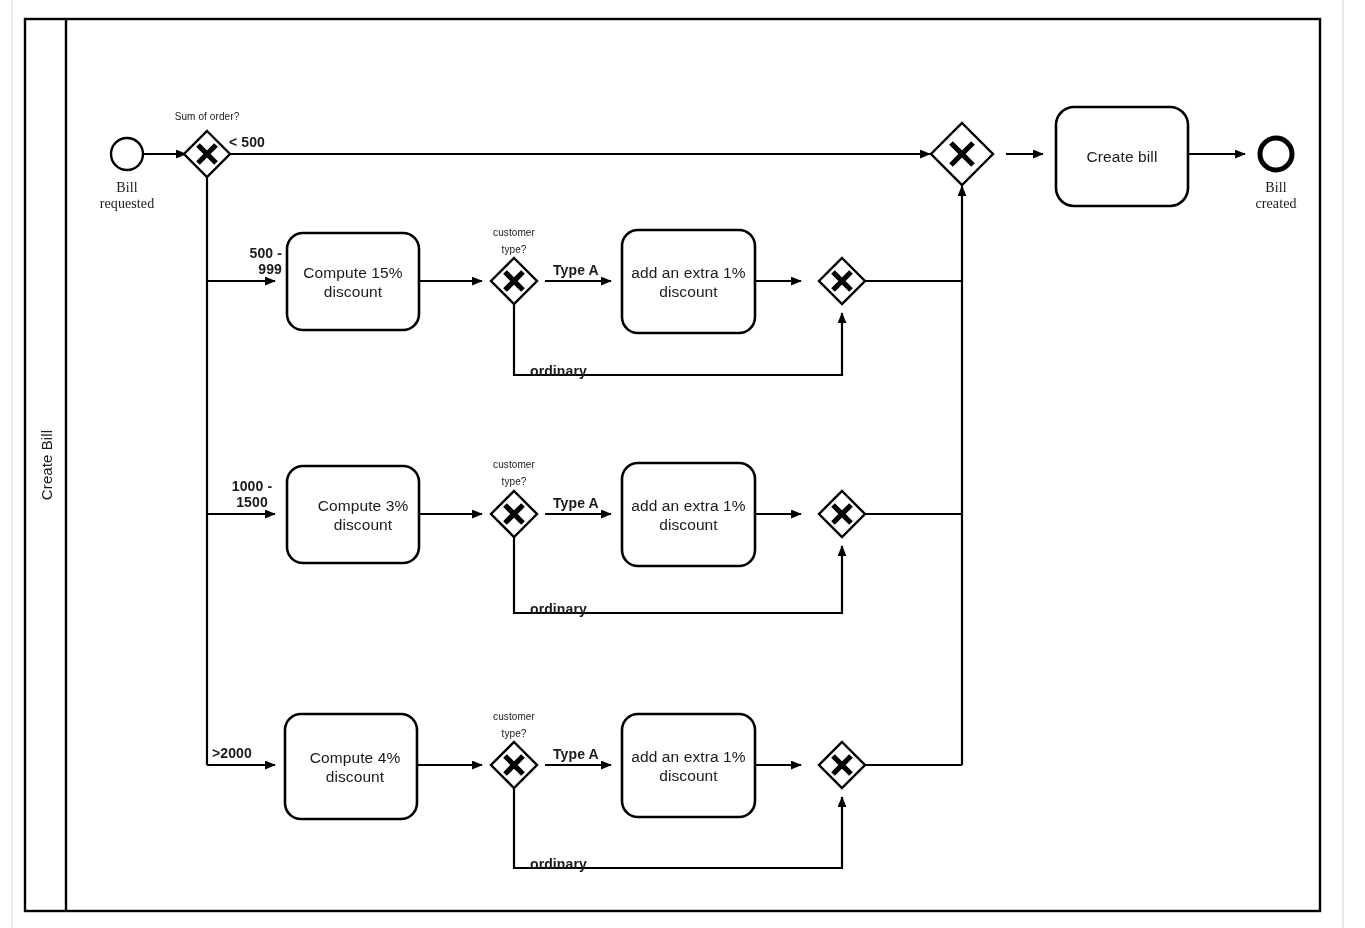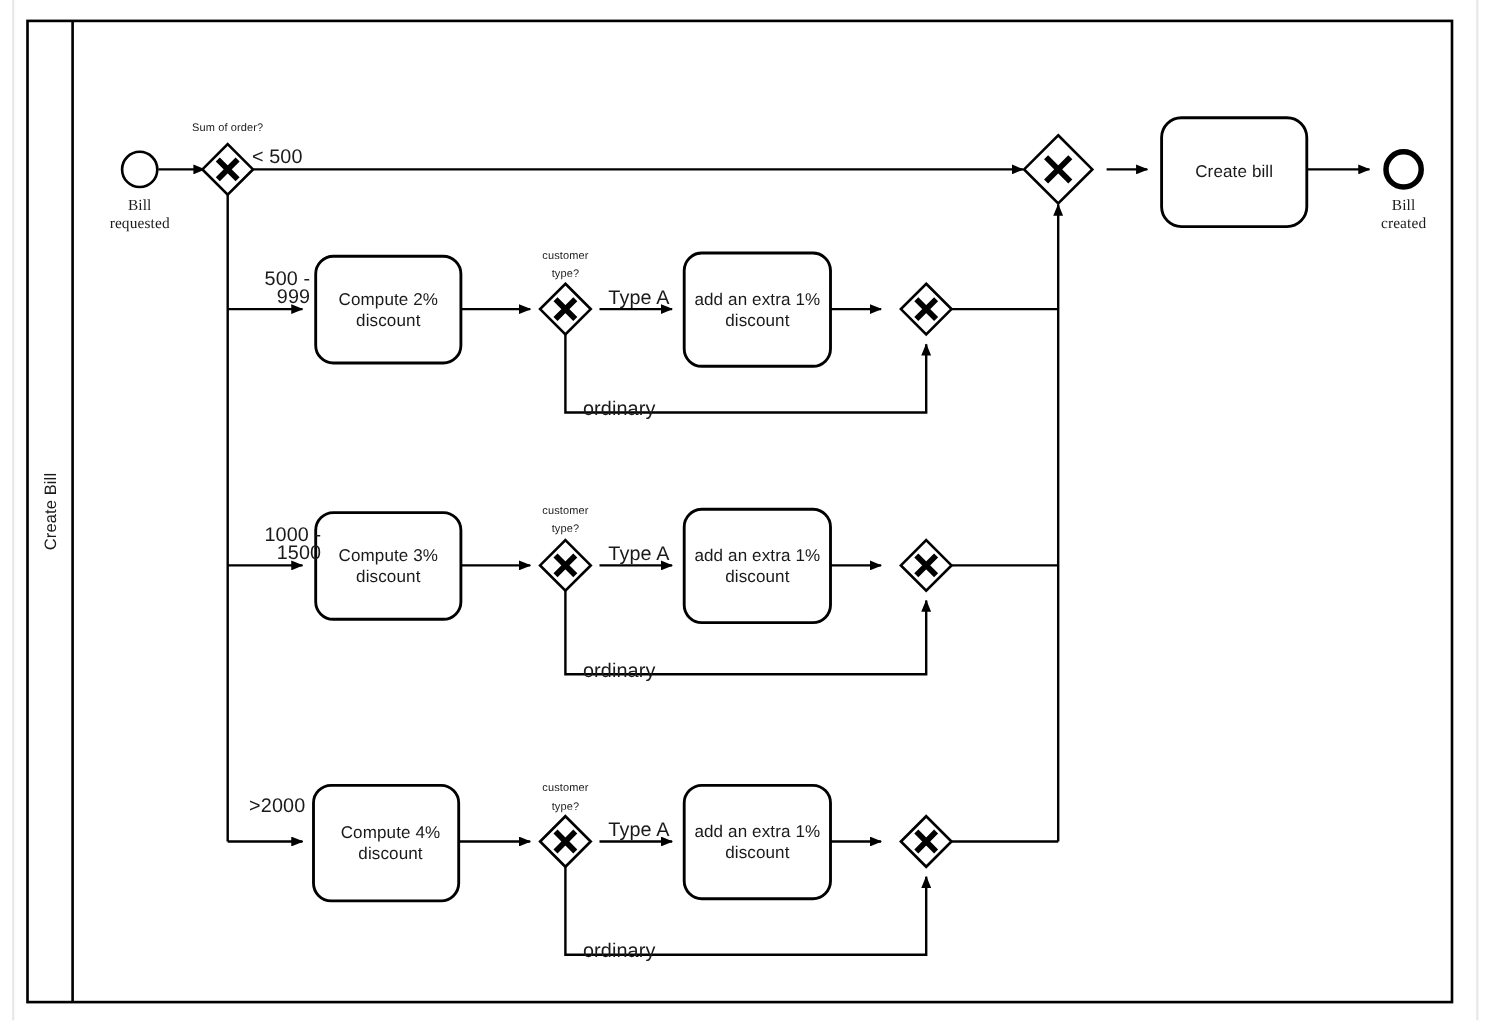--- a/index.html
+++ b/index.html
@@ -75,22 +75,23 @@
     position: absolute;
     color: #1a1a1a;
     font-family: "Liberation Sans", sans-serif;
     font-size: 10px;
     line-height: 17px;
     white-space: pre;
     text-align: center;
     letter-spacing: 0.1px;
   }
   .lbl-edge {
-    font-size: 18px;
+    font-size: 14px;
     line-height: 16px;
+    font-weight: bold;
   }
   .lbl-task {
     font-size: 15.5px;
     line-height: 19px;
   }
   .lbl-event {
     font-size: 14px;
     line-height: 16px;
     font-family: Liberation Serif, serif;
   }
@@ -219,44 +220,44 @@
 created</div>
 
   <div class="lbl" style="left:137px; top:108px; width:140px;">Sum of order?</div>
   <div class="lbl" style="left:454px; top:224px; width:120px;">customer
 type?</div>
   <div class="lbl" style="left:454px; top:456px; width:120px;">customer
 type?</div>
   <div class="lbl" style="left:454px; top:708px; width:120px;">customer
 type?</div>
 
-  <div class="lbl lbl-task ctr" style="left:287px; top:233px; width:132px; height:97px;">Compute 2%
+  <div class="lbl lbl-task ctr" style="left:287px; top:233px; width:132px; height:97px;">Compute 15%
 discount</div>
   <div class="lbl lbl-task ctr" style="left:622px; top:230px; width:133px; height:103px;">add an extra 1%
 discount</div>
 
-  <div class="lbl lbl-task ctr" style="left:287px; top:466px; width:132px; height:97px;">Compute 3%
+  <div class="lbl lbl-task ctr" style="left:297px; top:466px; width:132px; height:97px;">Compute 3%
 discount</div>
   <div class="lbl lbl-task ctr" style="left:622px; top:463px; width:133px; height:103px;">add an extra 1%
 discount</div>
 
   <div class="lbl lbl-task ctr" style="left:285px; top:714px; width:140px; height:105px;">Compute 4%
 discount</div>
   <div class="lbl lbl-task ctr" style="left:622px; top:714px; width:133px; height:103px;">add an extra 1%
 discount</div>
 
   <div class="lbl lbl-task ctr" style="left:1056px; top:107px; width:132px; height:99px;">Create bill</div>
 
   <div class="lbl lbl-edge" style="left:229px; top:134px; width:80px; text-align:left;">&lt; 500</div>
 
   <div class="lbl lbl-edge" style="left:212px; top:245px; width:70px; text-align:right;">500 -
 999</div>
-  <div class="lbl lbl-edge" style="left:212px; top:478px; width:80px; text-align:right;">1000 -
+  <div class="lbl lbl-edge" style="left:212px; top:478px; width:80px; text-align:center;">1000 -
 1500</div>
-  <div class="lbl lbl-edge" style="left:212px; top:724px; width:80px; text-align:center;">&gt;2000</div>
+  <div class="lbl lbl-edge" style="left:212px; top:745px; width:80px; text-align:left;">&gt;2000</div>
 
   <div class="lbl lbl-edge" style="left:553px; top:262px; width:60px; text-align:left;">Type A</div>
   <div class="lbl lbl-edge" style="left:530px; top:363px; width:80px; text-align:left;">ordinary</div>
 
   <div class="lbl lbl-edge" style="left:553px; top:495px; width:60px; text-align:left;">Type A</div>
   <div class="lbl lbl-edge" style="left:530px; top:601px; width:80px; text-align:left;">ordinary</div>
 
   <div class="lbl lbl-edge" style="left:553px; top:746px; width:60px; text-align:left;">Type A</div>
   <div class="lbl lbl-edge" style="left:530px; top:856px; width:80px; text-align:left;">ordinary</div>
 

